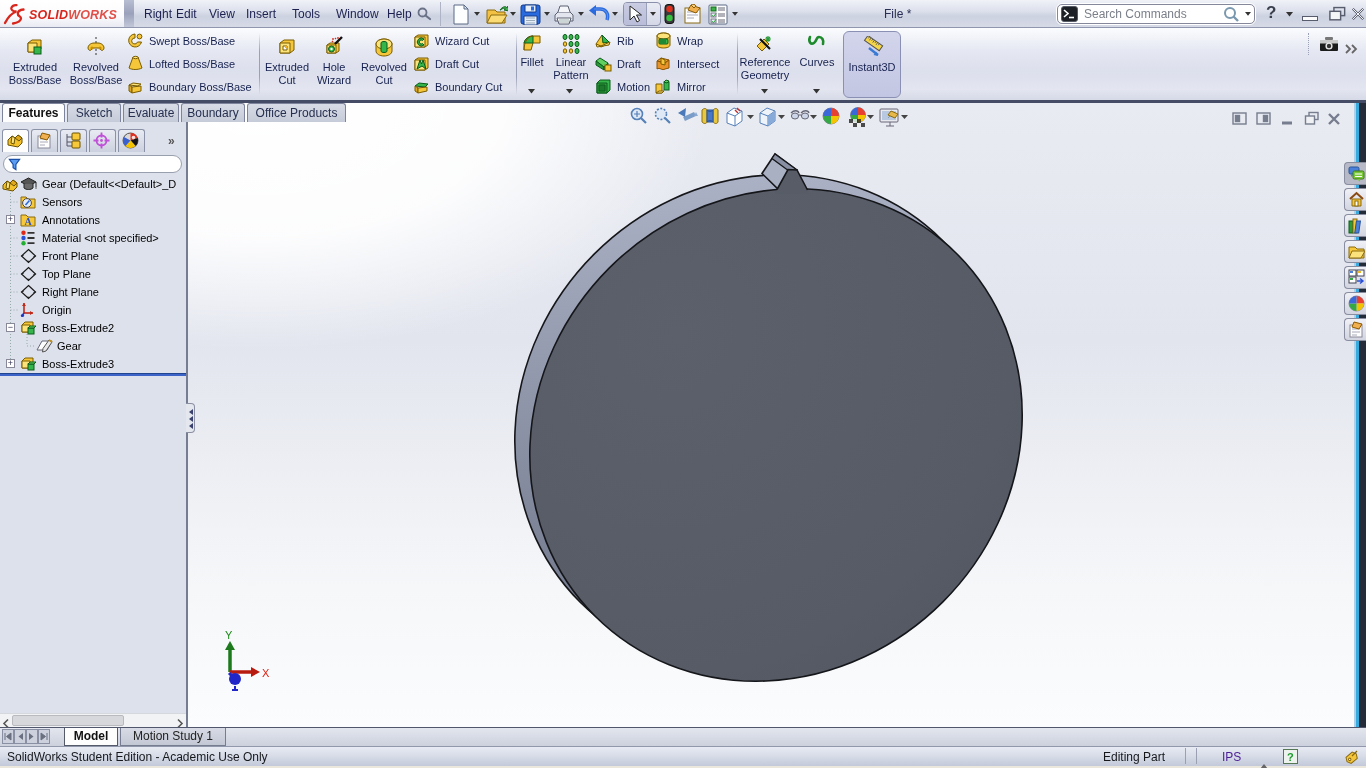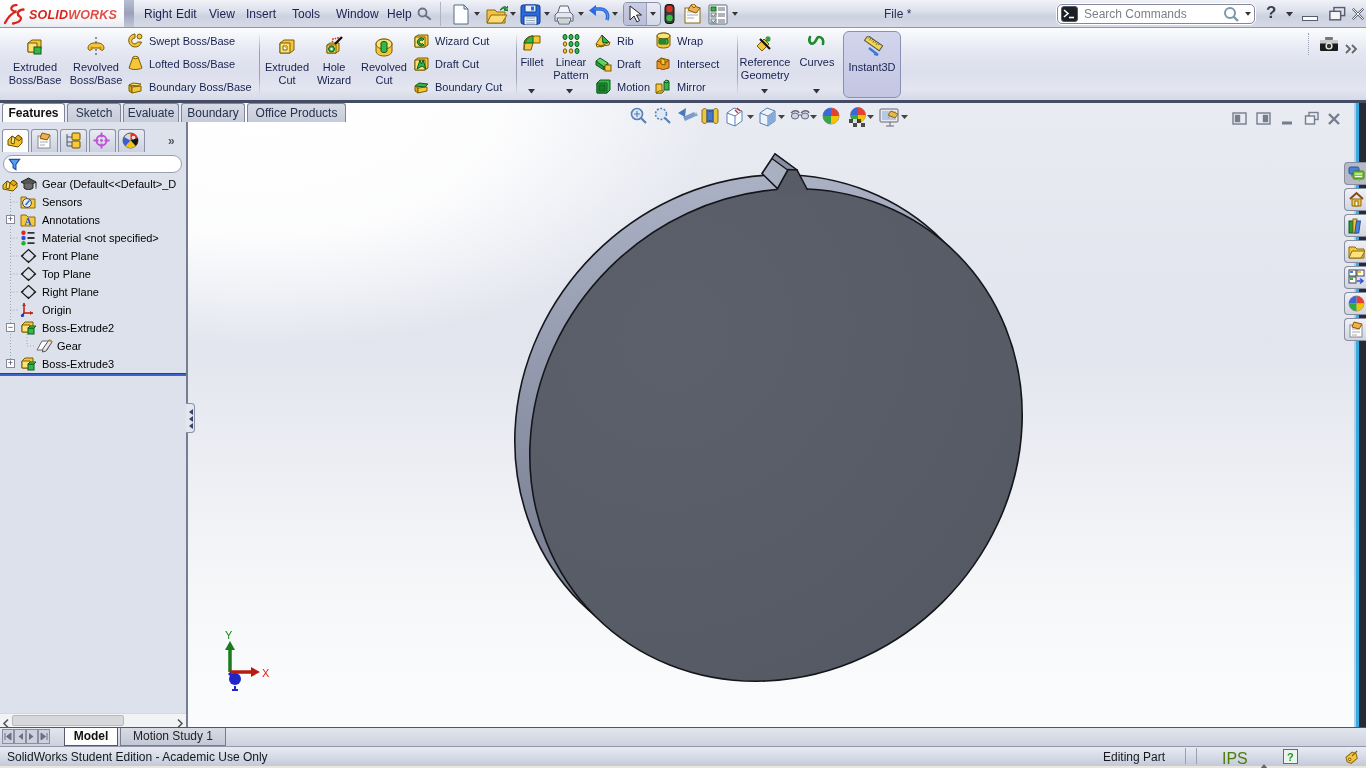--- a/index.html
+++ b/index.html
@@ -766,21 +766,21 @@
         <path d="M39 4 L43.5 7.5 L39 11 z M45 4 v7" stroke="#6a7080"></path>
       </g>
     </g>
 </svg>
 <div class="abs" style="left:64px;top:728px;width:54px;height:18px;background:#fdfdfe;border:1px solid #555a6a;border-top:none;z-index:6;font-size:12px;font-weight:bold;text-align:center;line-height:17px;color:#111;">Model</div>
 <div class="abs" style="left:120px;top:728px;width:106px;height:18px;background:linear-gradient(180deg,#d8dbe5,#c3c8d5);border:1px solid #777d90;border-top:none;z-index:6;font-size:12px;text-align:center;line-height:17px;color:#222;">Motion Study 1</div>
 <div class="abs" style="left:7px;top:750px;z-index:6;font-size:12px;color:#16181c;">SolidWorks Student Edition - Academic Use Only</div>
 <div class="abs" style="left:1103px;top:750px;z-index:6;font-size:12px;color:#16181c;">Editing Part</div>
 <div class="abs" style="left:1185px;top:748px;width:1px;height:16px;background:#9aa0b2;z-index:6;"></div>
 <div class="abs" style="left:1196px;top:748px;width:1px;height:16px;background:#9aa0b2;z-index:6;"></div>
-<div class="abs" style="left:1222px;top:750px;z-index:6;font-size:16px;color:#4d7c0f;">IPS</div>
+<div class="abs" style="left:1222px;top:750px;z-index:6;font-size:12px;color:#4c1d95;">IPS</div>
 <div class="abs" style="left:1260px;top:755px;z-index:6;"><svg width="8" height="5">
       <path d="M4 0 L8 5 H0 z" fill="#666"></path>
     </svg></div>
 <div class="abs" style="left:1283px;top:749px;z-index:6;"><svg width="15" height="15" viewBox="0 0 15 15">
       <rect x="0.5" y="0.5" width="14" height="14" fill="#eef2ee" stroke="#557755"></rect>
       <text x="4" y="11.5" font-size="11" font-weight="bold" fill="#1a9a2a" font-family="Liberation Sans,sans-serif">?</text>
     </svg></div>
 <div class="abs" style="left:1343px;top:748px;z-index:6;"><svg width="17" height="17" viewBox="0 0 17 17">
       <g transform="rotate(-40 8 9)">
         <path d="M4 6 h8 l2 4 -2 4 h-8 l-2-4 z" fill="#f5c63a" stroke="#8a6a10"></path>

